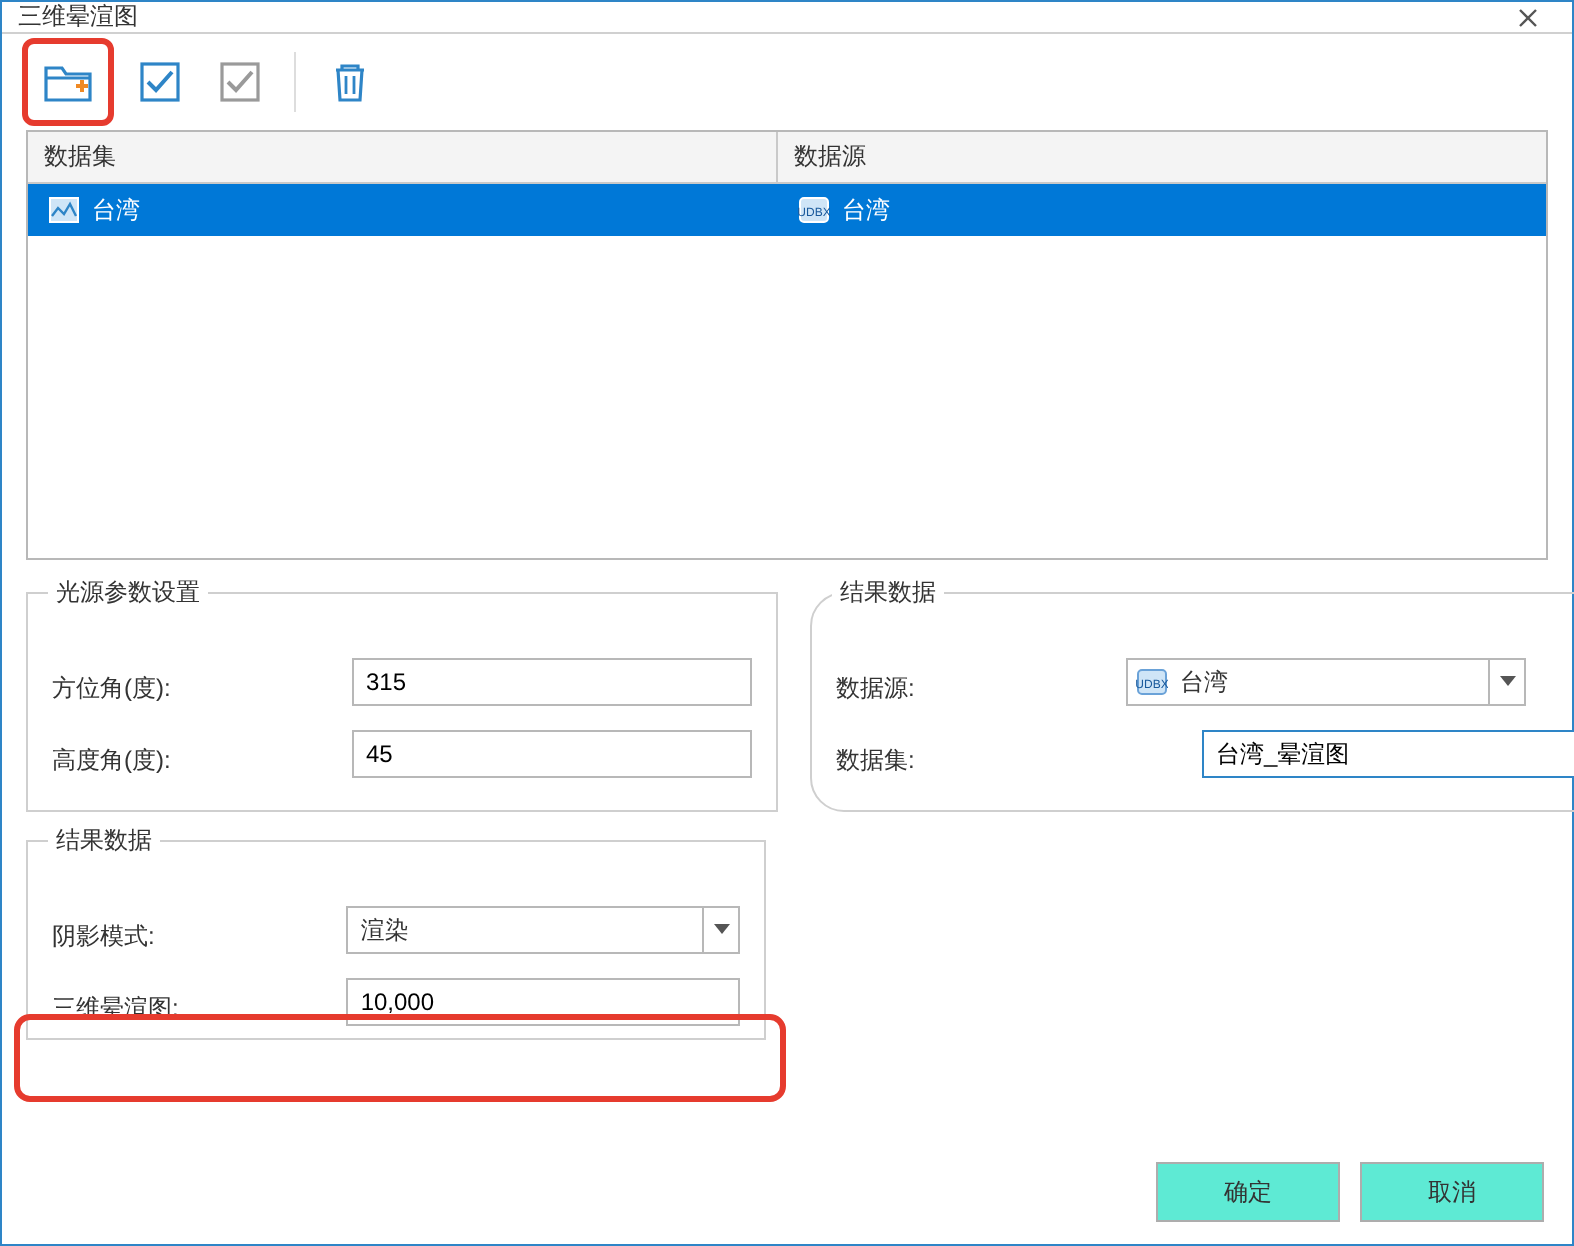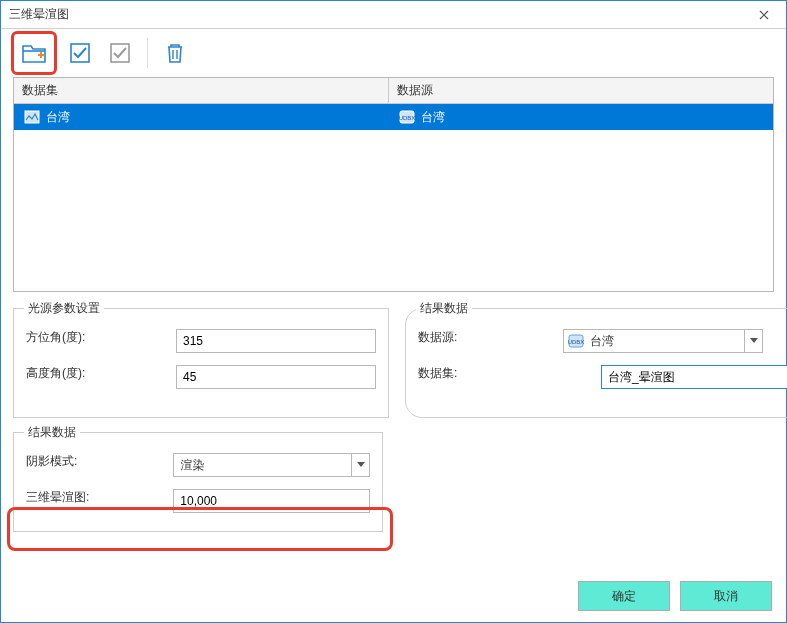--- a/index.html
+++ b/index.html
@@ -13,21 +13,21 @@
   .window {
     width: 787px;
     height: 623px;
     border: 1px solid #2e85c7;
     display: flex;
     flex-direction: column;
     position: relative;
     background: #fff;
   }
   .titlebar {
-    height: 28px;
+    height: 16px;
     background: #fff;
     border-bottom: 1px solid #d0d0d0;
     display: flex;
     align-items: center;
     padding: 0 8px;
     justify-content: space-between;
   }
   .titlebar-close {
     width: 28px; height: 20px;
     display:flex; align-items:center; justify-content:center;
@@ -99,21 +99,21 @@
     padding: 20px 12px 14px 12px;
   }
   .groupbox .legend {
     position:absolute; top:-9px; left:10px;
     background:#fff; padding:0 4px;
     font-size:12px; color:#333;
   }
   .g-light { flex:0 0 370px; height:110px; }
   .g-result { flex:1; height:110px;border-radius:17px; }
   .g-param { width:370px; height:100px; margin-top: 14px; }
-  .form-row { display:flex; align-items:flex-start; height:36px; }
+  .form-row { display:flex; align-items:flex-end; height:36px; }
   .form-row .lbl { width: 150px; }
   .g-result .form-row .lbl { width: 145px; }
   .input {
     border: 1px solid #b8b8b8;
     height: 24px;
     padding: 2px 6px;
     font-size: 12px;
     background:#fff;
   }
   .input.w200 { width: 200px; }

